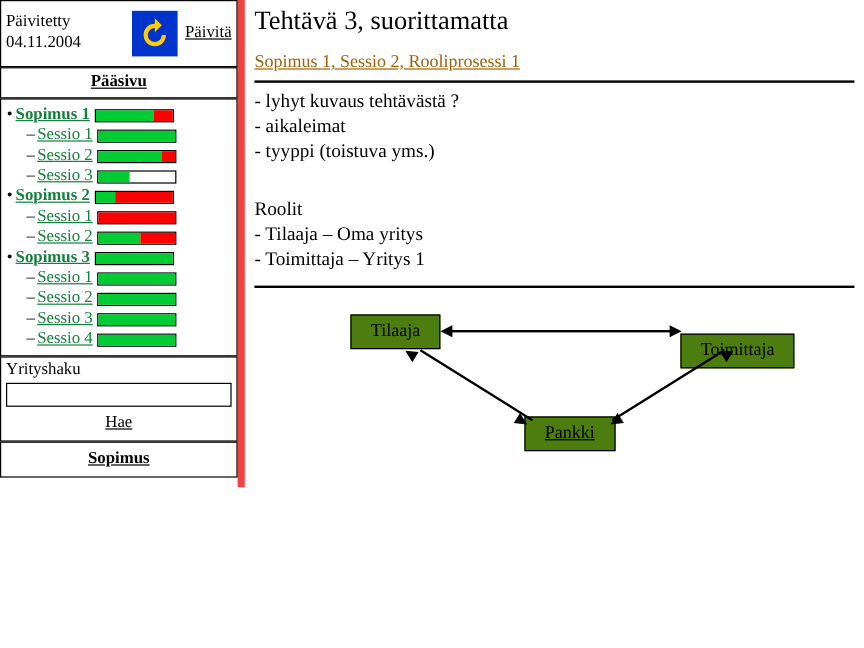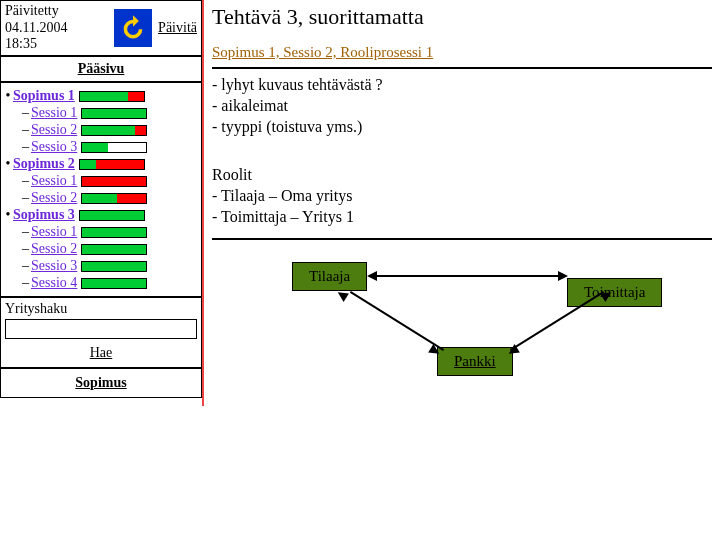--- a/index.html
+++ b/index.html
@@ -1,32 +1,32 @@
 <!DOCTYPE html>
 <html><head>
 <meta charset="utf-8">
 <style>
   * { box-sizing: border-box; margin: 0; padding: 0; }
   body { font-family: "Times New Roman", serif; font-size: 14px; background: #fff; width: 720px; height: 540px; position: relative; }
   .layout { display: flex; width: 720px; }
-  .sidebar { width: 244px; border-right: 2px solid #ef4444; }
+  .sidebar { width: 244px; border-right: 6px solid #ef4444; }
   .box { border: 1px solid #000; }
   .updated-box { display: flex; align-items: center; padding: 2px 4px; height: 56px; }
   .updated-left { flex: 1; }
   .updated-left div { line-height: 1.2; }
   .refresh-icon { width: 38px; height: 38px; background: #0033cc; display: flex; align-items: center; justify-content: center; margin-right: 4px; }
   .refresh-icon svg { width: 28px; height: 28px; }
   .refresh-link { text-decoration: underline; font-size: 14px; margin-left: 2px; }
   .paasivu-box { text-align: center; padding: 4px 0; }
   .paasivu-box a { font-weight: bold; text-decoration: underline; color: #000; }
   .nav-box { padding: 4px 2px; }
   .nav-row { display: flex; align-items: center; margin: 1px 0; }
   .bullet { width: 10px; text-align: center; }
   .dash { width: 18px; text-align: right; padding-right: 2px; }
-  .nav-link { text-decoration: underline; color: #6d28d9; }
+  .nav-link { text-decoration: underline; color: #15803d; }
   .bold { font-weight: bold; }
   .bar { height: 11px; border: 1px solid #000; margin-left: 4px; flex: 1; max-width: 66px; display: flex; }
   .bar-green { background: #00cc33; }
   .bar-red { background: #ff0000; }
   .search-box { padding: 3px 4px 6px 4px; }
   .search-input { width: 100%; height: 20px; border: 1px solid #000; margin-top: 2px; }
   .hae-row { text-align: center; margin-top: 6px; }
   .hae-row a { text-decoration: underline; color: #000; }
   .lopeta-box { text-align: center; padding: 6px 0; }
   .lopeta-box a { font-weight: bold; text-decoration: underline; color: #000; }
@@ -43,21 +43,20 @@
 </style>
 </head>
 <body>
 
 <div class="layout">
   <div class="sidebar">
     <div class="box updated-box">
       <div class="updated-left">
         <div>Päivitetty</div>
         <div>04.11.2004</div>
-        <div>18:35</div>
       </div>
       <div class="refresh-icon">
         <svg viewBox="0 0 24 24">
             <path fill="#ffcc00" d="M12 4 V1 L7 6 l5 5 V8 a5 5 0 1 1 -5 5 H4 a8 8 0 1 0 8-8 z" transform="scale(-1,1) translate(-24,0)"></path>
           </svg>
       </div>
       <a class="refresh-link">Päivitä</a>
     </div>
     <div class="box paasivu-box">
       <a>Pääsivu</a>

